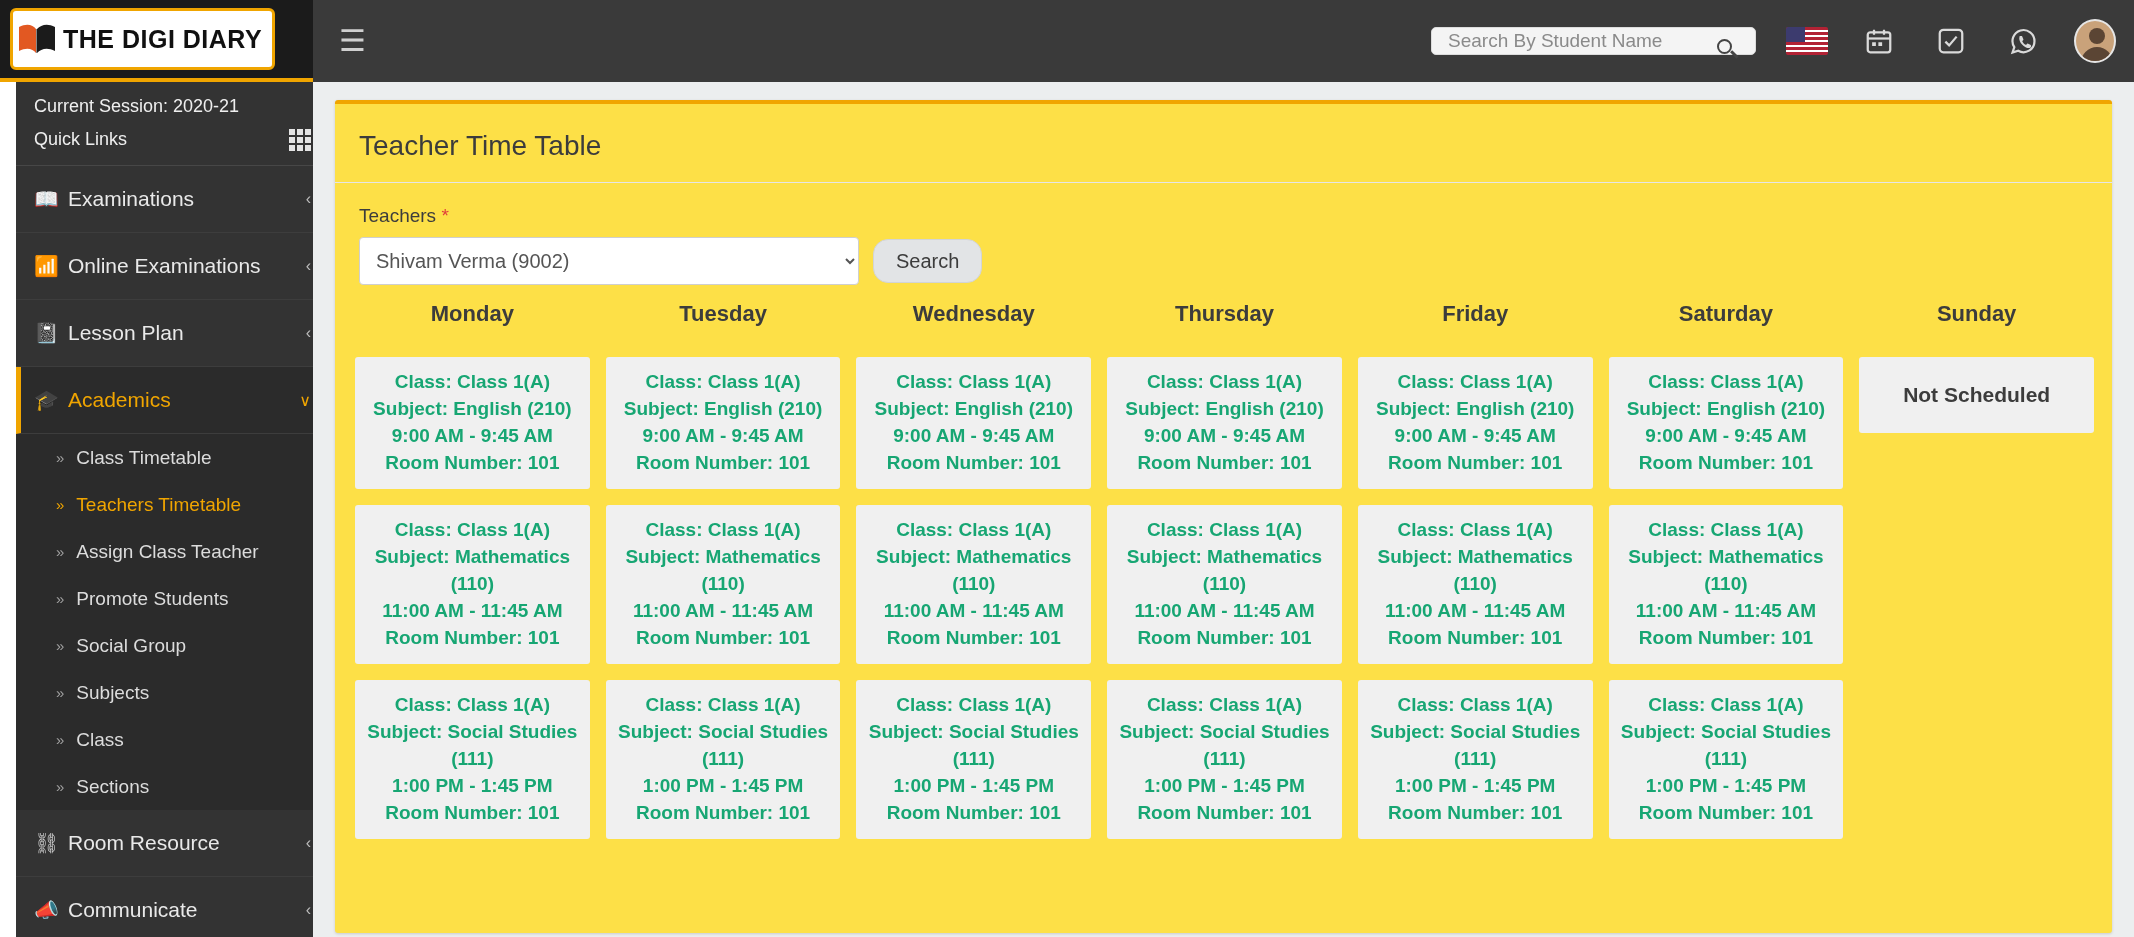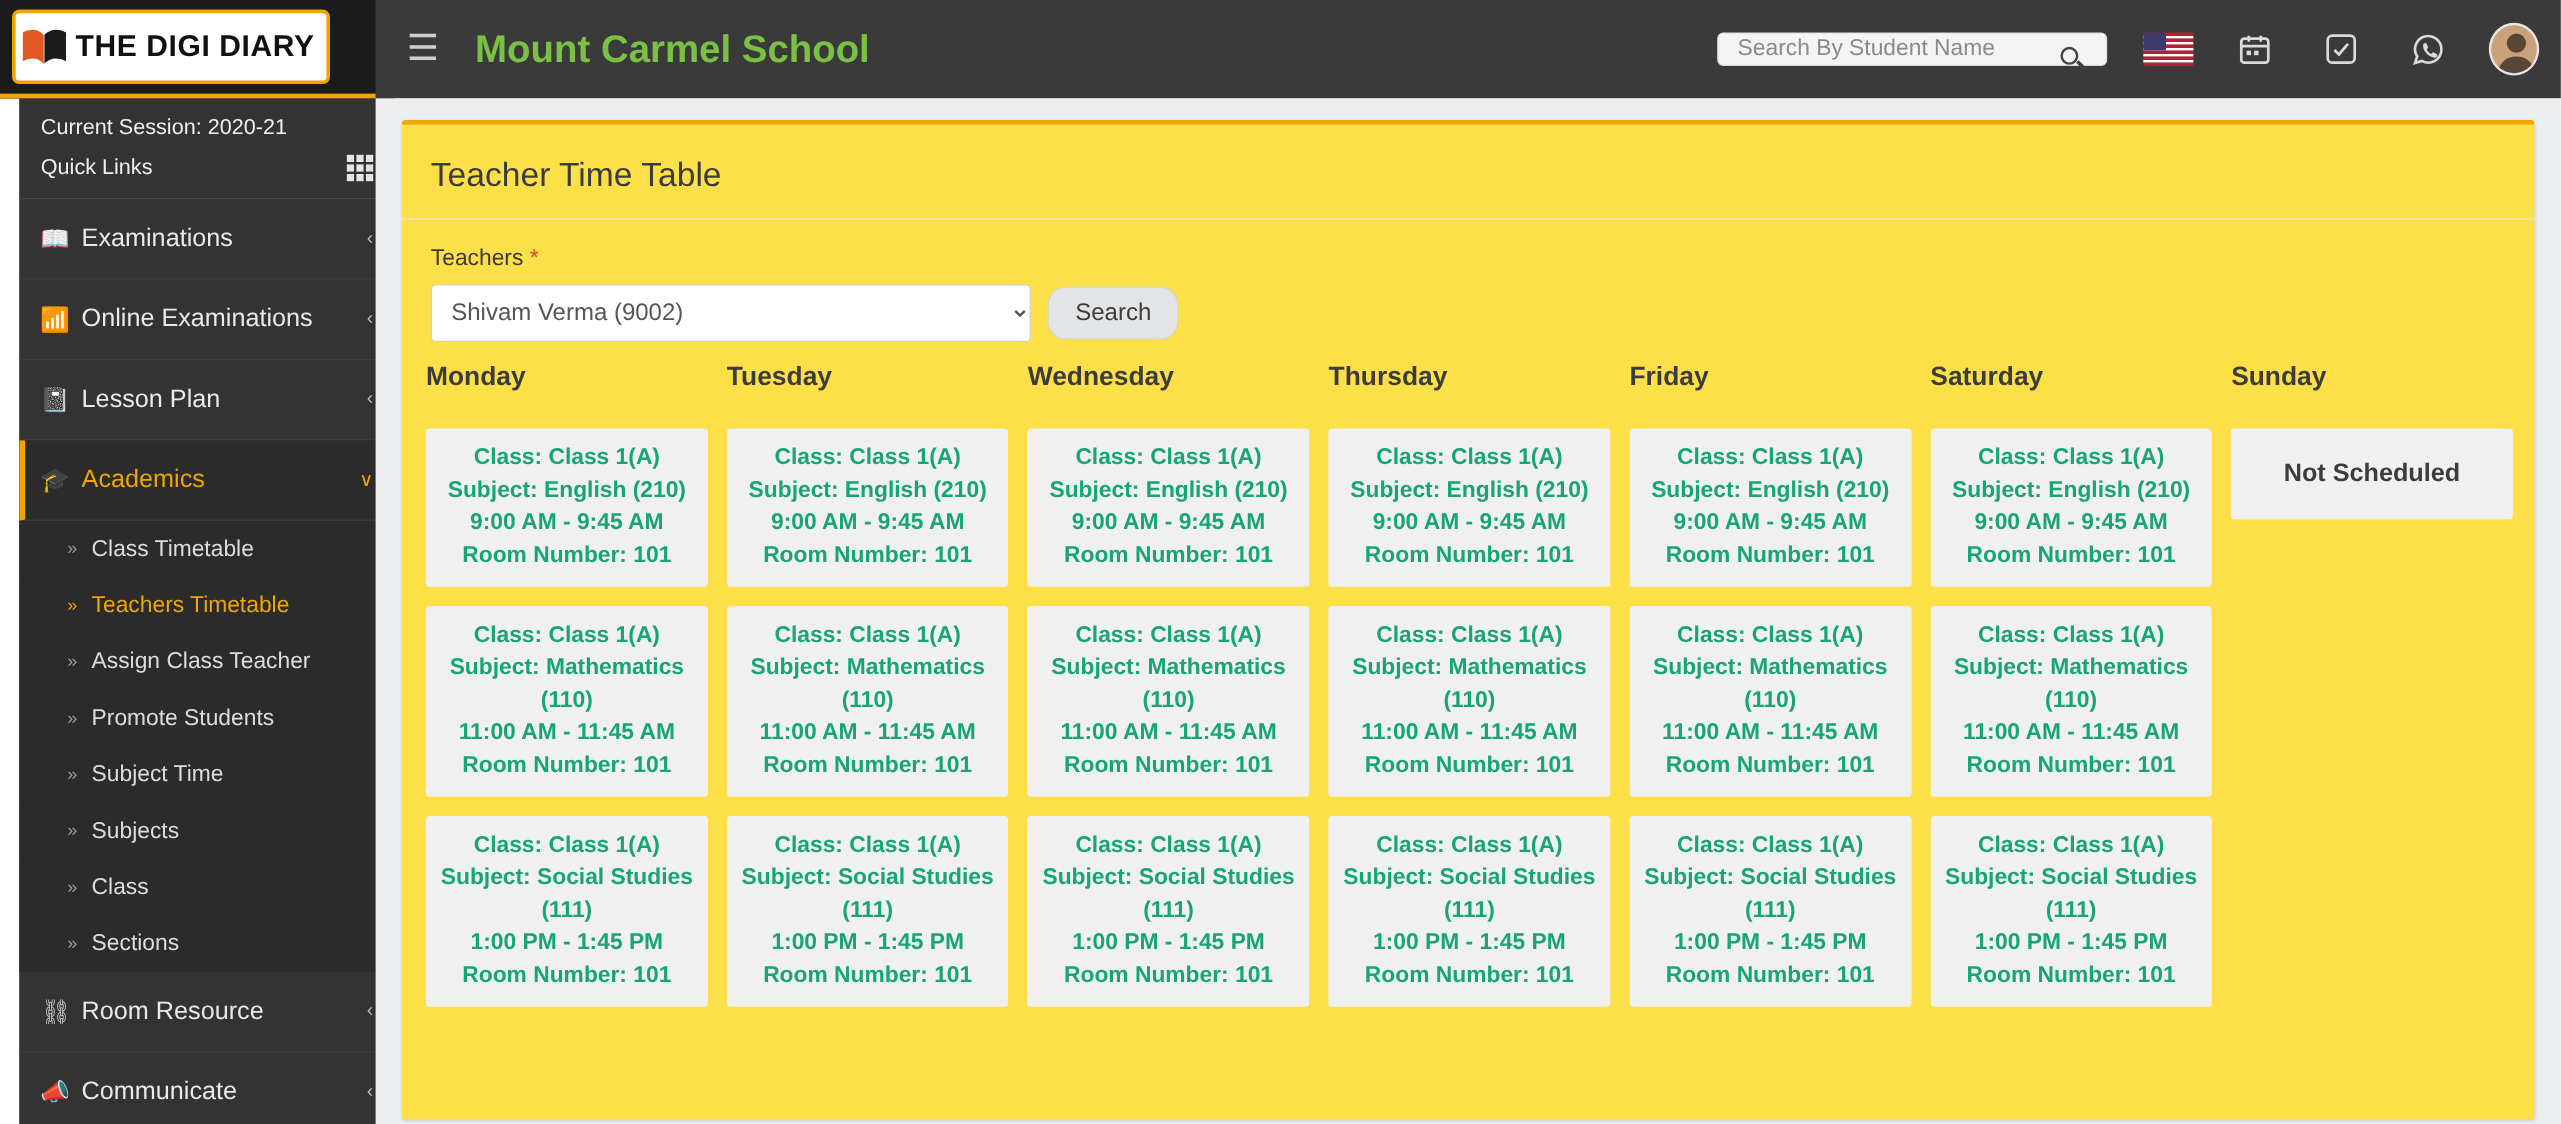--- a/index.html
+++ b/index.html
@@ -238,21 +238,21 @@
 
   
   .tt {
     margin-top: 16px;
     padding: 0 18px 0 20px;
     display: grid;
     grid-template-columns: repeat(7, 1fr);
     column-gap: 16px;
   }
   .tt-head {
-    text-align: left;
+    text-align: center;
     font-size: 22px;
     font-weight: bold;
     color: #3c3c3c;
     padding-bottom: 14px;
   }
   .tt-col { display: flex; flex-direction: column; row-gap: 16px; }
   .slot {
     background: #f0f0f0;
     border-radius: 3px;
     text-align: center;
@@ -281,21 +281,20 @@
           <path d="M2 6 C10 2, 16 4, 19 8 L19 32 C16 28, 10 26, 2 30 Z" fill="#e25822"></path>
           <path d="M38 6 C30 2, 24 4, 20 8 L20 32 C24 28, 30 26, 38 30 Z" fill="#1b1b1b"></path>
           <path d="M19 8 L20 8 L20 32 L19 32 Z" fill="#888"></path>
         </svg>
       </div>
       <div class="logo-text">THE DIGI DIARY</div>
     </div>
   </div>
 
   <div class="hamburger">☰</div>
-  <div class="school-title">Mount Carmel School</div>
 
   <div class="topbar-right">
     <div class="search-wrap">
       <input type="text" placeholder="Search By Student Name" style="">
       <span class="search-icn">
         <span class="circ"></span>
           <span class="hnd"></span>
       </span>
     </div>
 
@@ -396,21 +395,21 @@
   <div class="sub-item">
     <span class="chev">»</span>
     <span>Assign Class Teacher</span>
   </div>
   <div class="sub-item">
     <span class="chev">»</span>
     <span>Promote Students</span>
   </div>
   <div class="sub-item">
     <span class="chev">»</span>
-    <span>Subject Time</span>
+    <span>Social Group</span>
   </div>
   <div class="sub-item">
     <span class="chev">»</span>
     <span>Subjects</span>
   </div>
   <div class="sub-item">
     <span class="chev">»</span>
     <span>Class</span>
   </div>
   <div class="sub-item">

